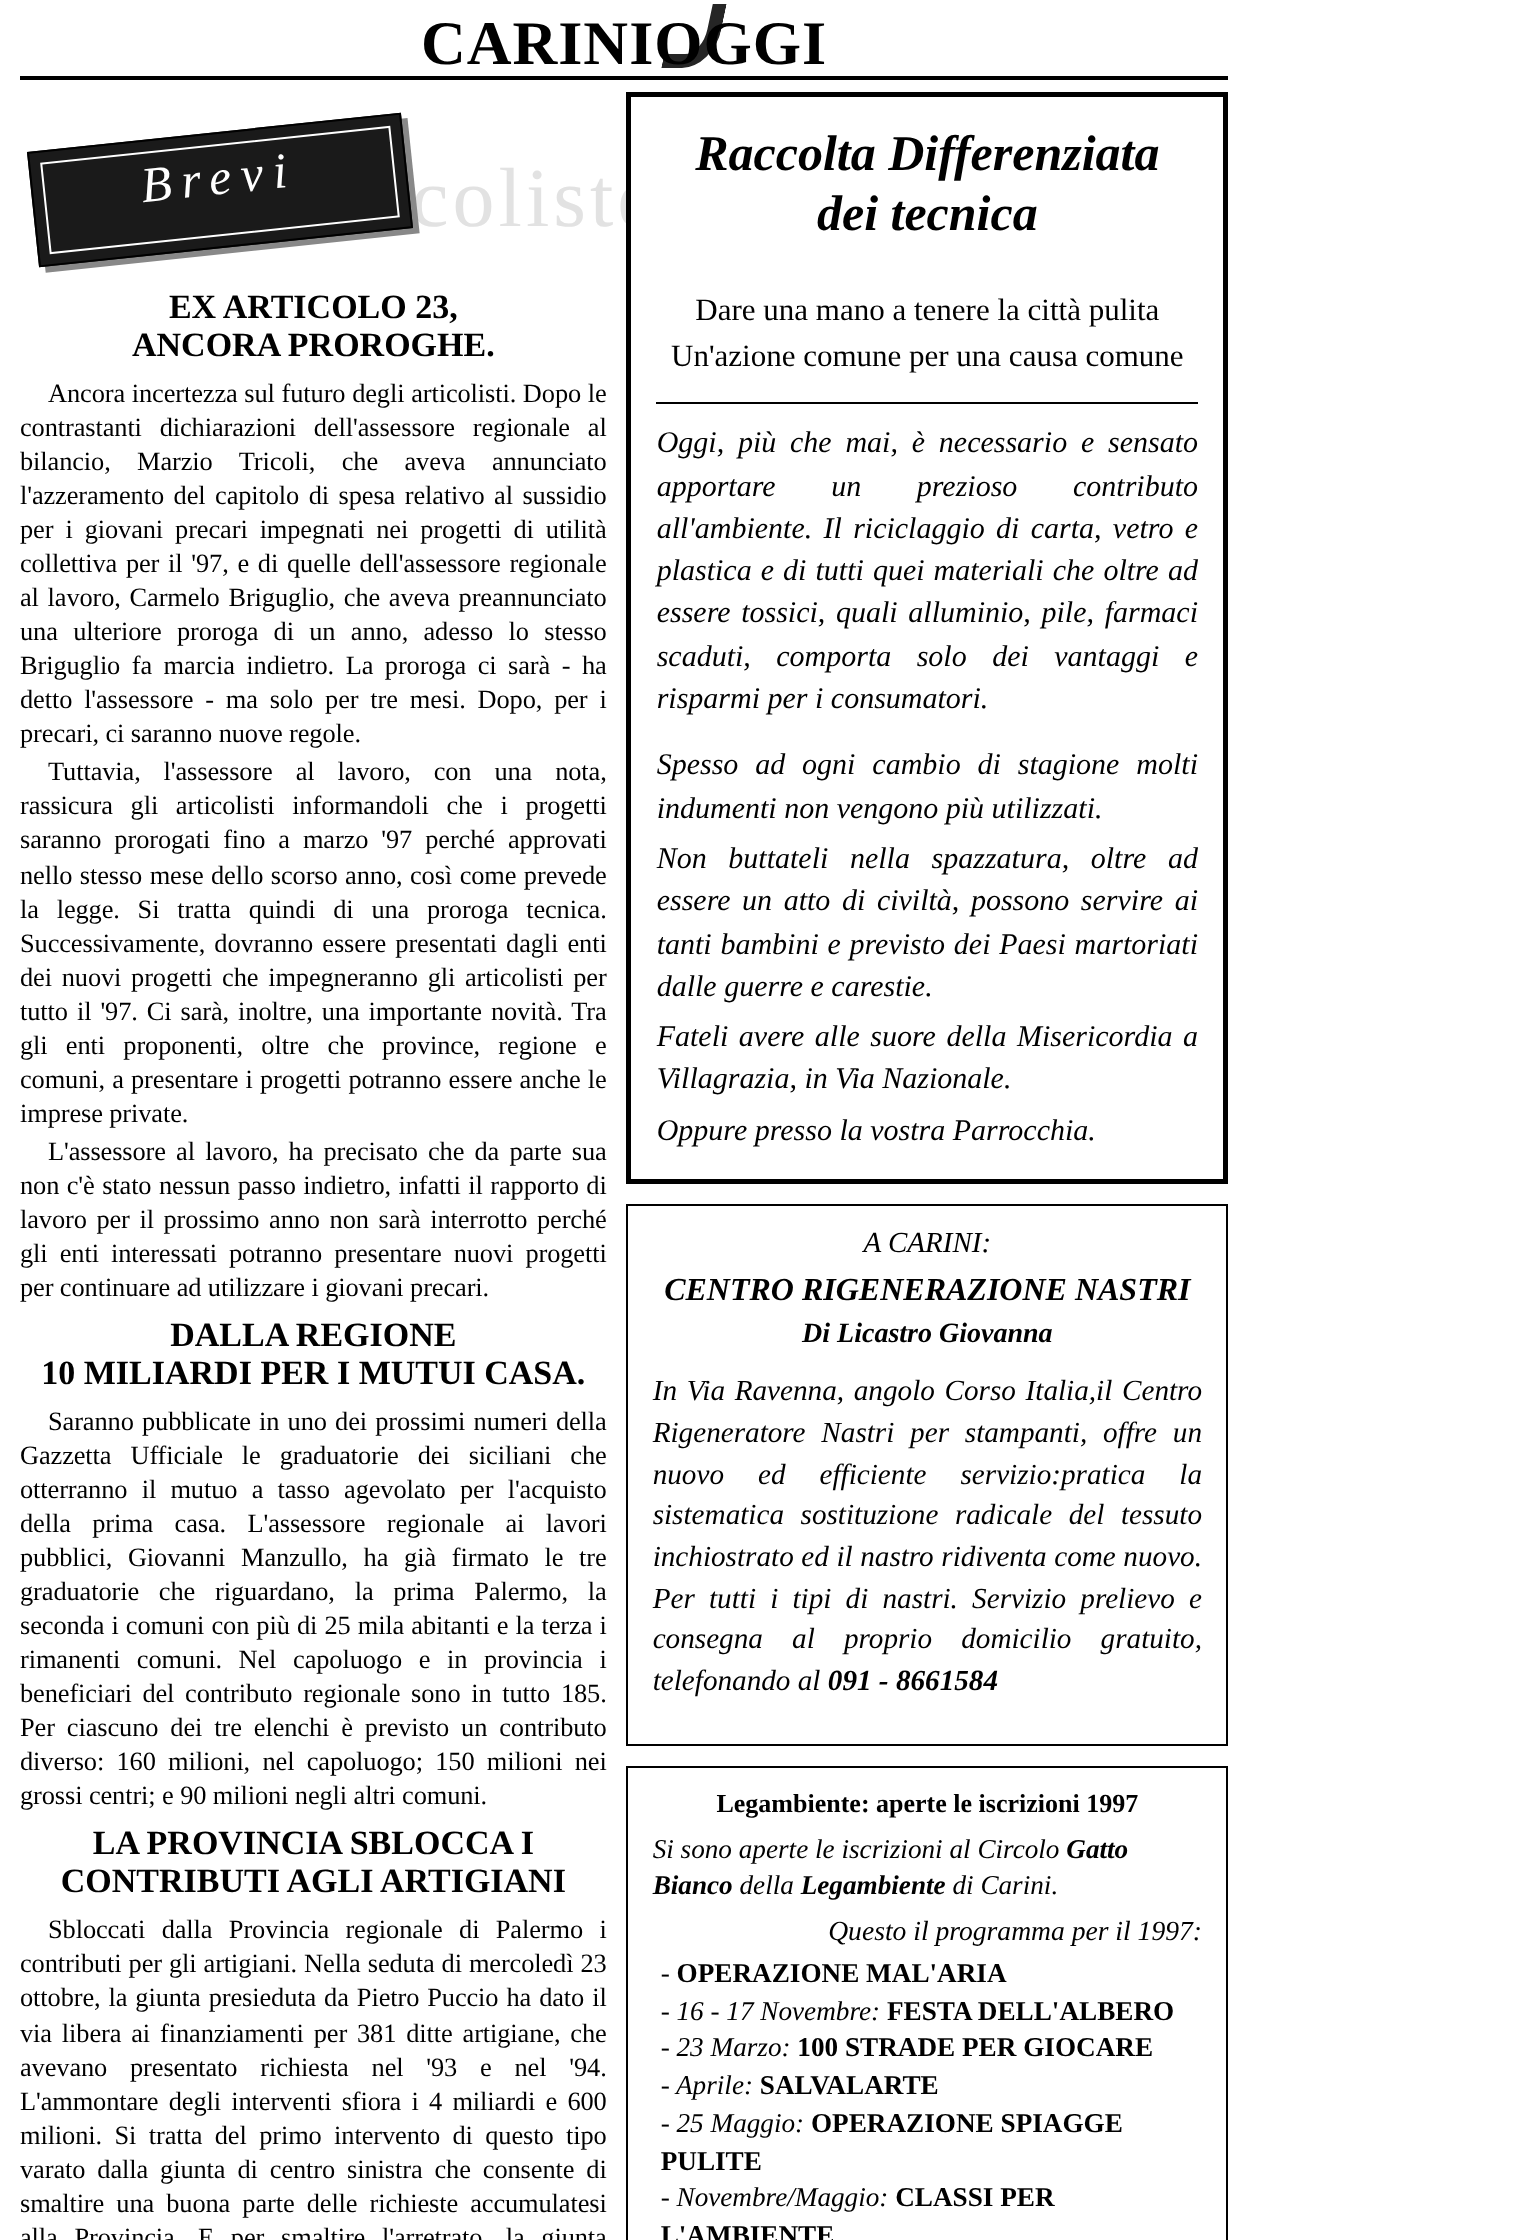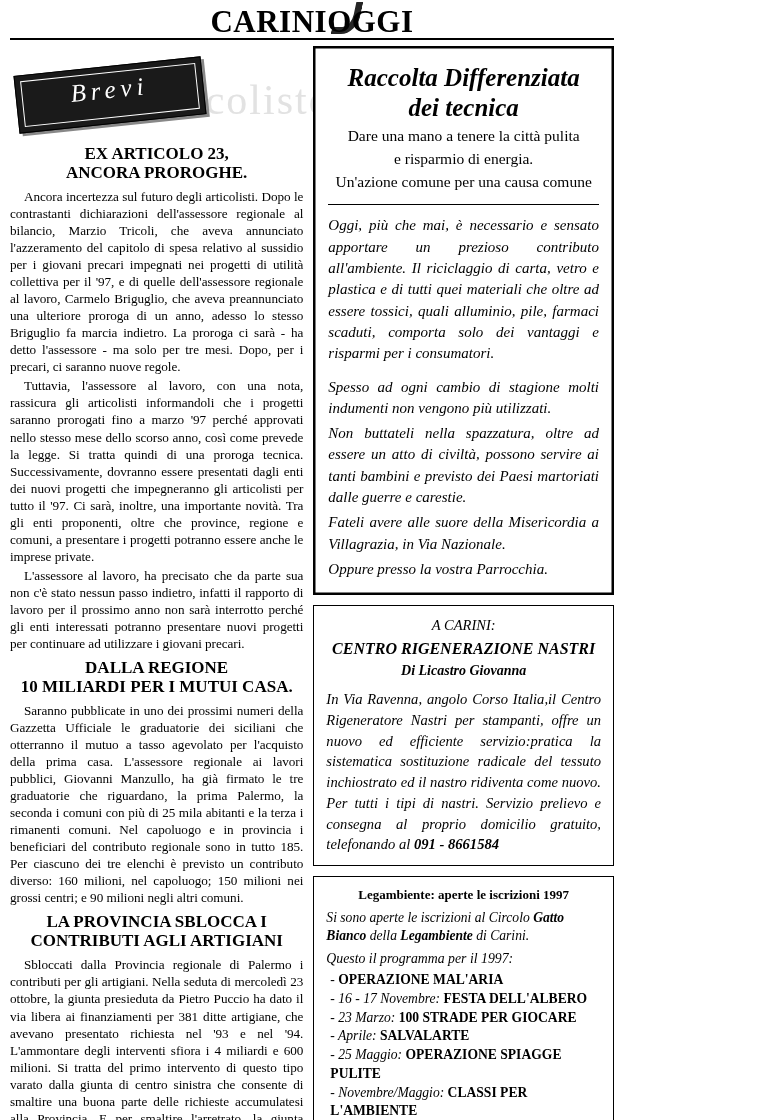--- a/index.html
+++ b/index.html
@@ -113,35 +113,35 @@
     text-align:justify;
     margin:0 0 2px 0;
     text-indent:14px;
     hyphens:auto;
   }
   .col-left .body { letter-spacing:-0.05px; }
 
   
   .box {
     border:1.5px solid #000;
-    padding:8px 12px 10px 12px;
+    padding:8px 12px 20px 12px;
     margin-bottom:10px;
     background:#fff;
   }
   .box.double {
     box-shadow:0 0 0 1.5px #000 inset;
     padding:10px 14px 12px 14px;
   }
   .racc-title {
     text-align:center;
     font-style:italic;
     font-weight:bold;
     font-size:25px;
     line-height:1.18;
-    margin:6px 0 4px 0;
+    margin:6px 0 24px 0;
     font-family:"Liberation Serif", serif;
   }
   .racc-sub {
     text-align:center;
     font-size:15.5px;
     line-height:1.3;
     margin:0 0 3px 0;
   }
   .racc-hr { border:0; border-top:1px solid #000; margin:12px 0 10px 0; }
   .racc-para {
@@ -179,21 +179,21 @@
   }
   .lega-intro {
     font-style:italic;
     font-size:13.6px;
     line-height:1.33;
     text-align:left;
     margin:0 0 6px 0;
   }
   .lega-intro b { font-weight:bold; font-style:italic; }
   .lega-prog {
-    text-align:left;
+    text-align:right;
     font-style:italic;
     font-size:13.8px;
     margin:2px 0 4px 0;
   }
   ul.lega-list {
     list-style:none;
     margin:0 0 6px 0;
     padding:0 0 0 4px;
     font-size:13.6px;
     line-height:1.38;
@@ -256,21 +256,20 @@
     </div>
 
     <div class="col-right">
 
       <div class="box double">
         <div class="racc-title">
           <span>Raccolta  Differenziata</span><br>
           <span>dei tecnica</span>
         </div>
         <div class="racc-sub">Dare una mano a tenere la città pulita</div>
-        <div class="racc-sub">e risparmio di energia.</div>
         <div class="racc-sub">Un'azione comune per una causa comune</div>
         <hr class="racc-hr">
         <p class="racc-para">Oggi, più che mai, è necessario e sensato apportare un prezioso contributo all'ambiente. Il riciclaggio di carta, vetro e plastica e di tutti quei materiali che oltre ad essere tossici, quali alluminio, pile, farmaci scaduti, comporta solo dei vantaggi  e risparmi per i consumatori.</p>
         <p class="racc-para" style="margin-bottom:4px;">Spesso ad ogni cambio di stagione molti indumenti  non vengono più utilizzati.</p>
         <p class="racc-para" style="margin-bottom:4px;">Non buttateli nella spazzatura, oltre ad essere un atto di civiltà, possono servire ai tanti bambini e previsto dei Paesi martoriati dalle guerre e carestie.</p>
         <p class="racc-para" style="margin-bottom:4px;">Fateli avere alle suore della Misericordia a Villagrazia, in Via Nazionale.</p>
         <p class="racc-para last">Oppure presso la vostra Parrocchia.</p>
       </div>
 
       <div class="box">

